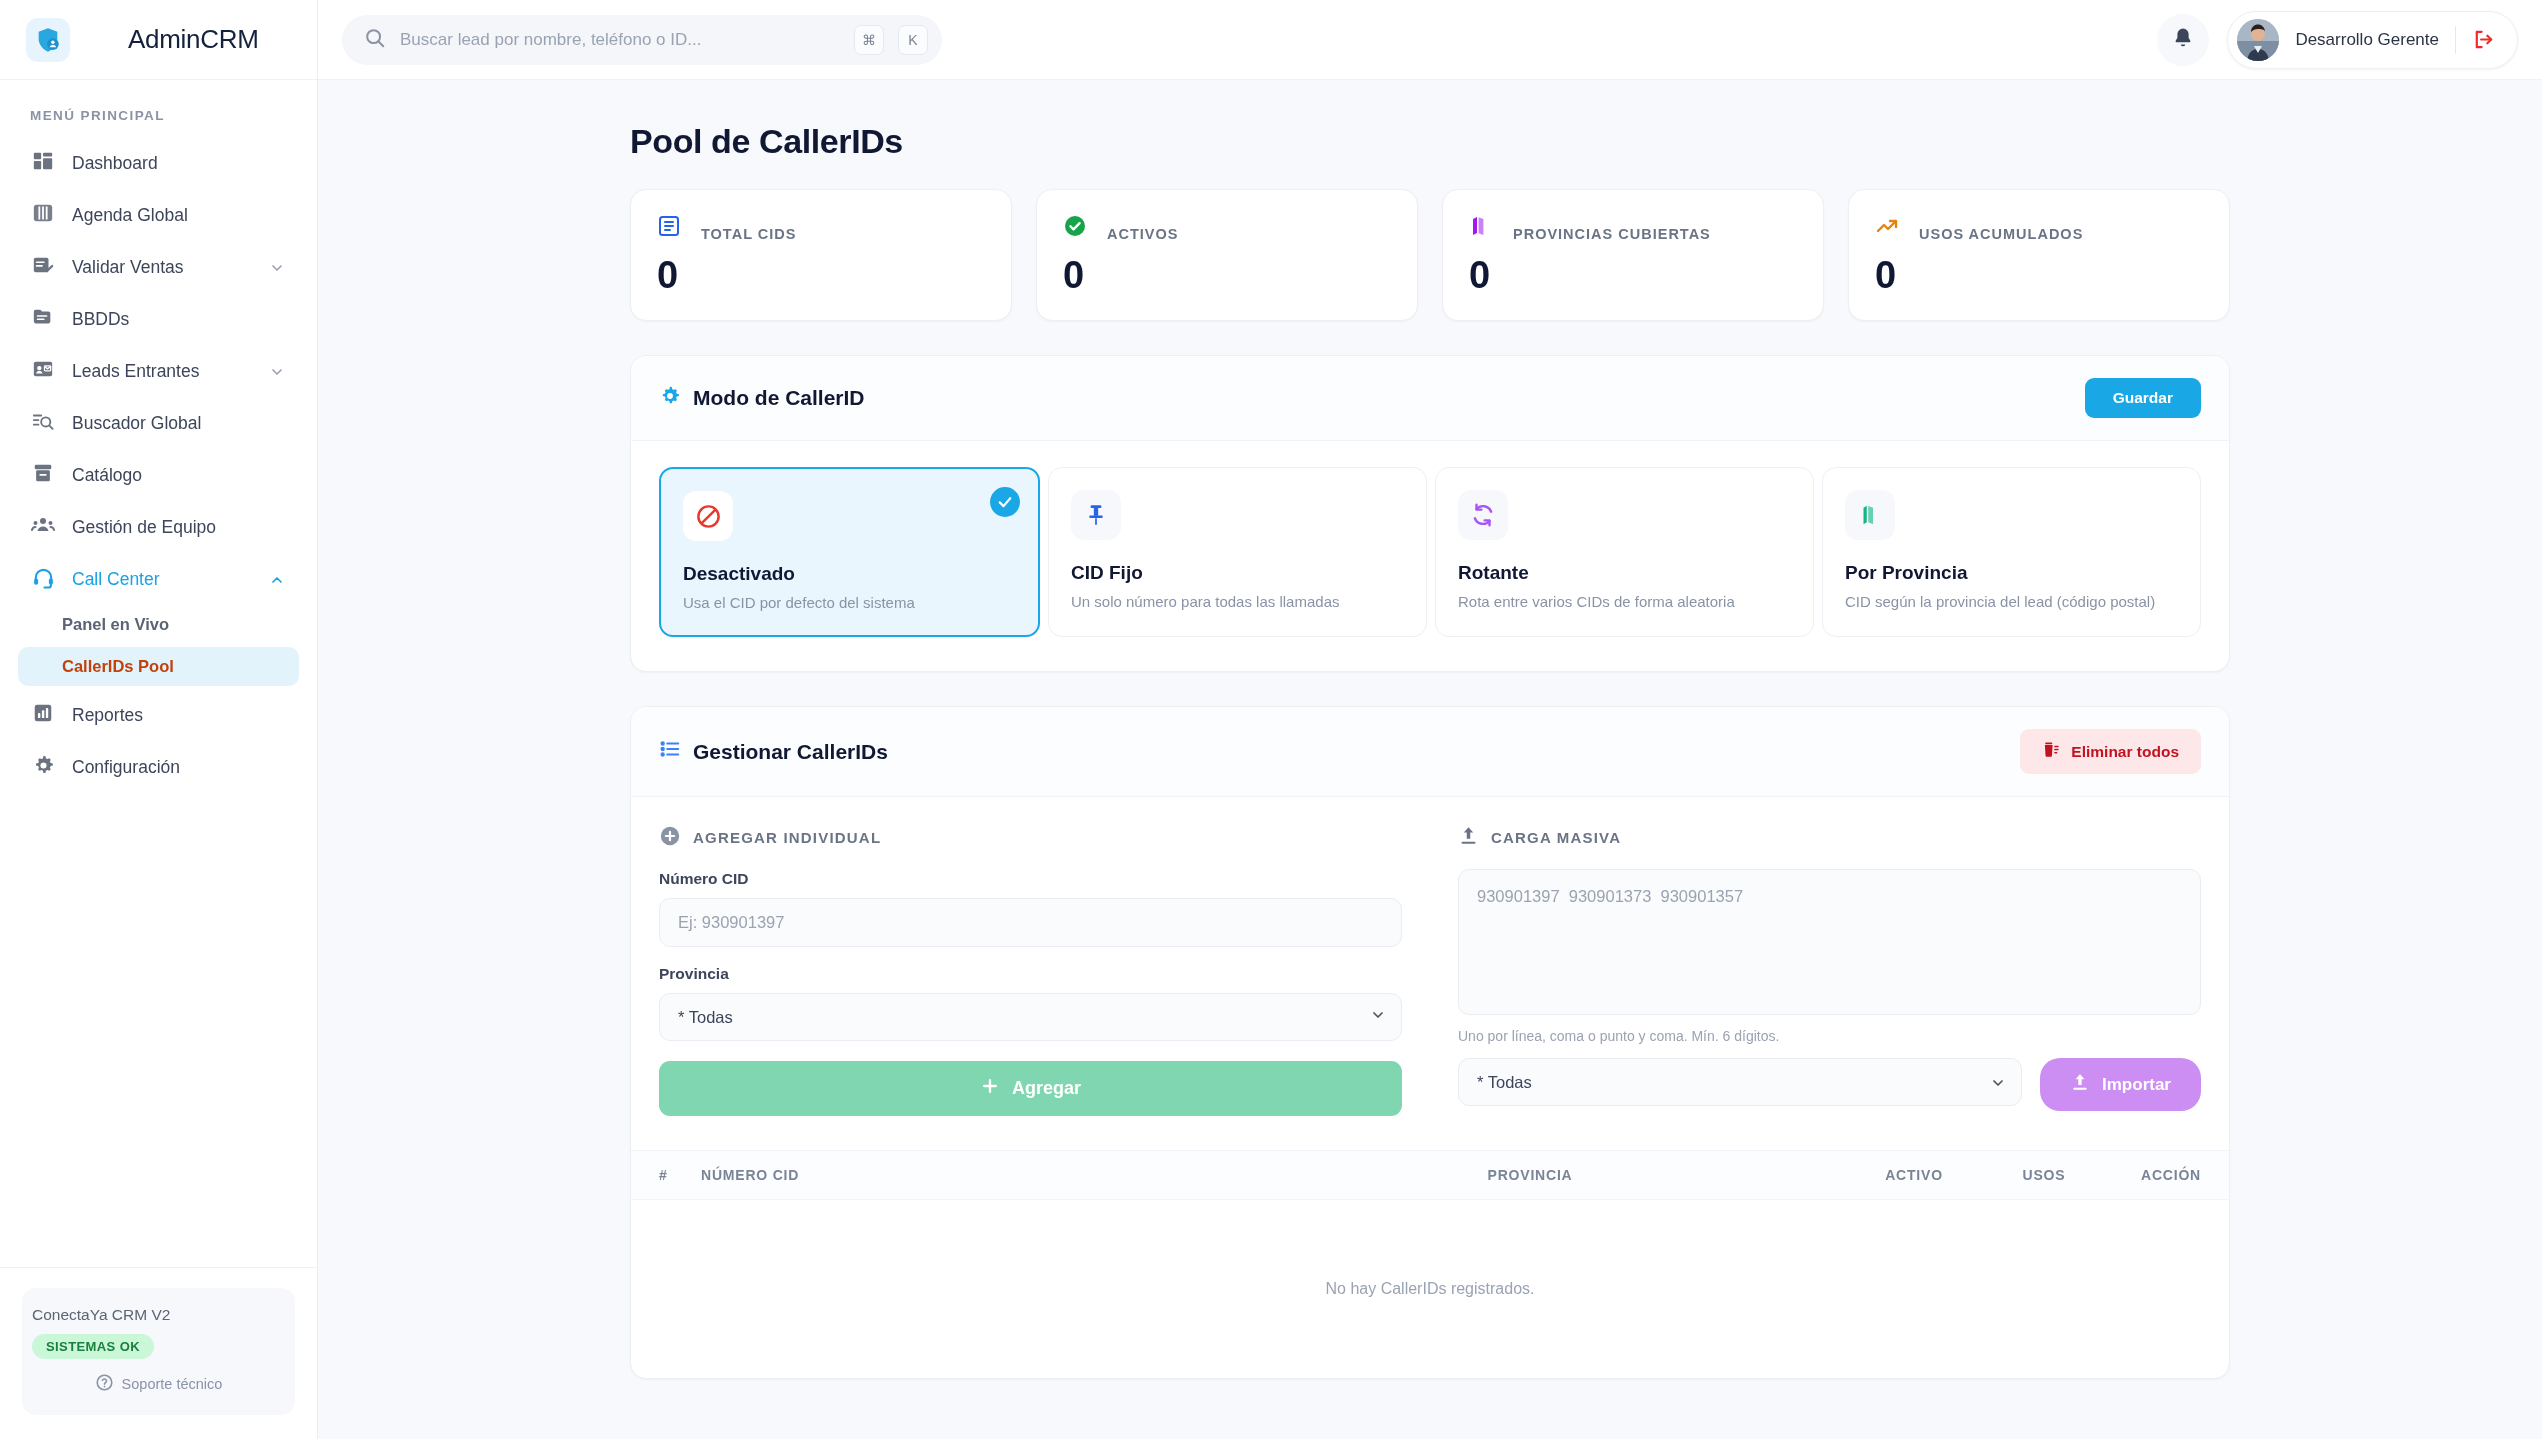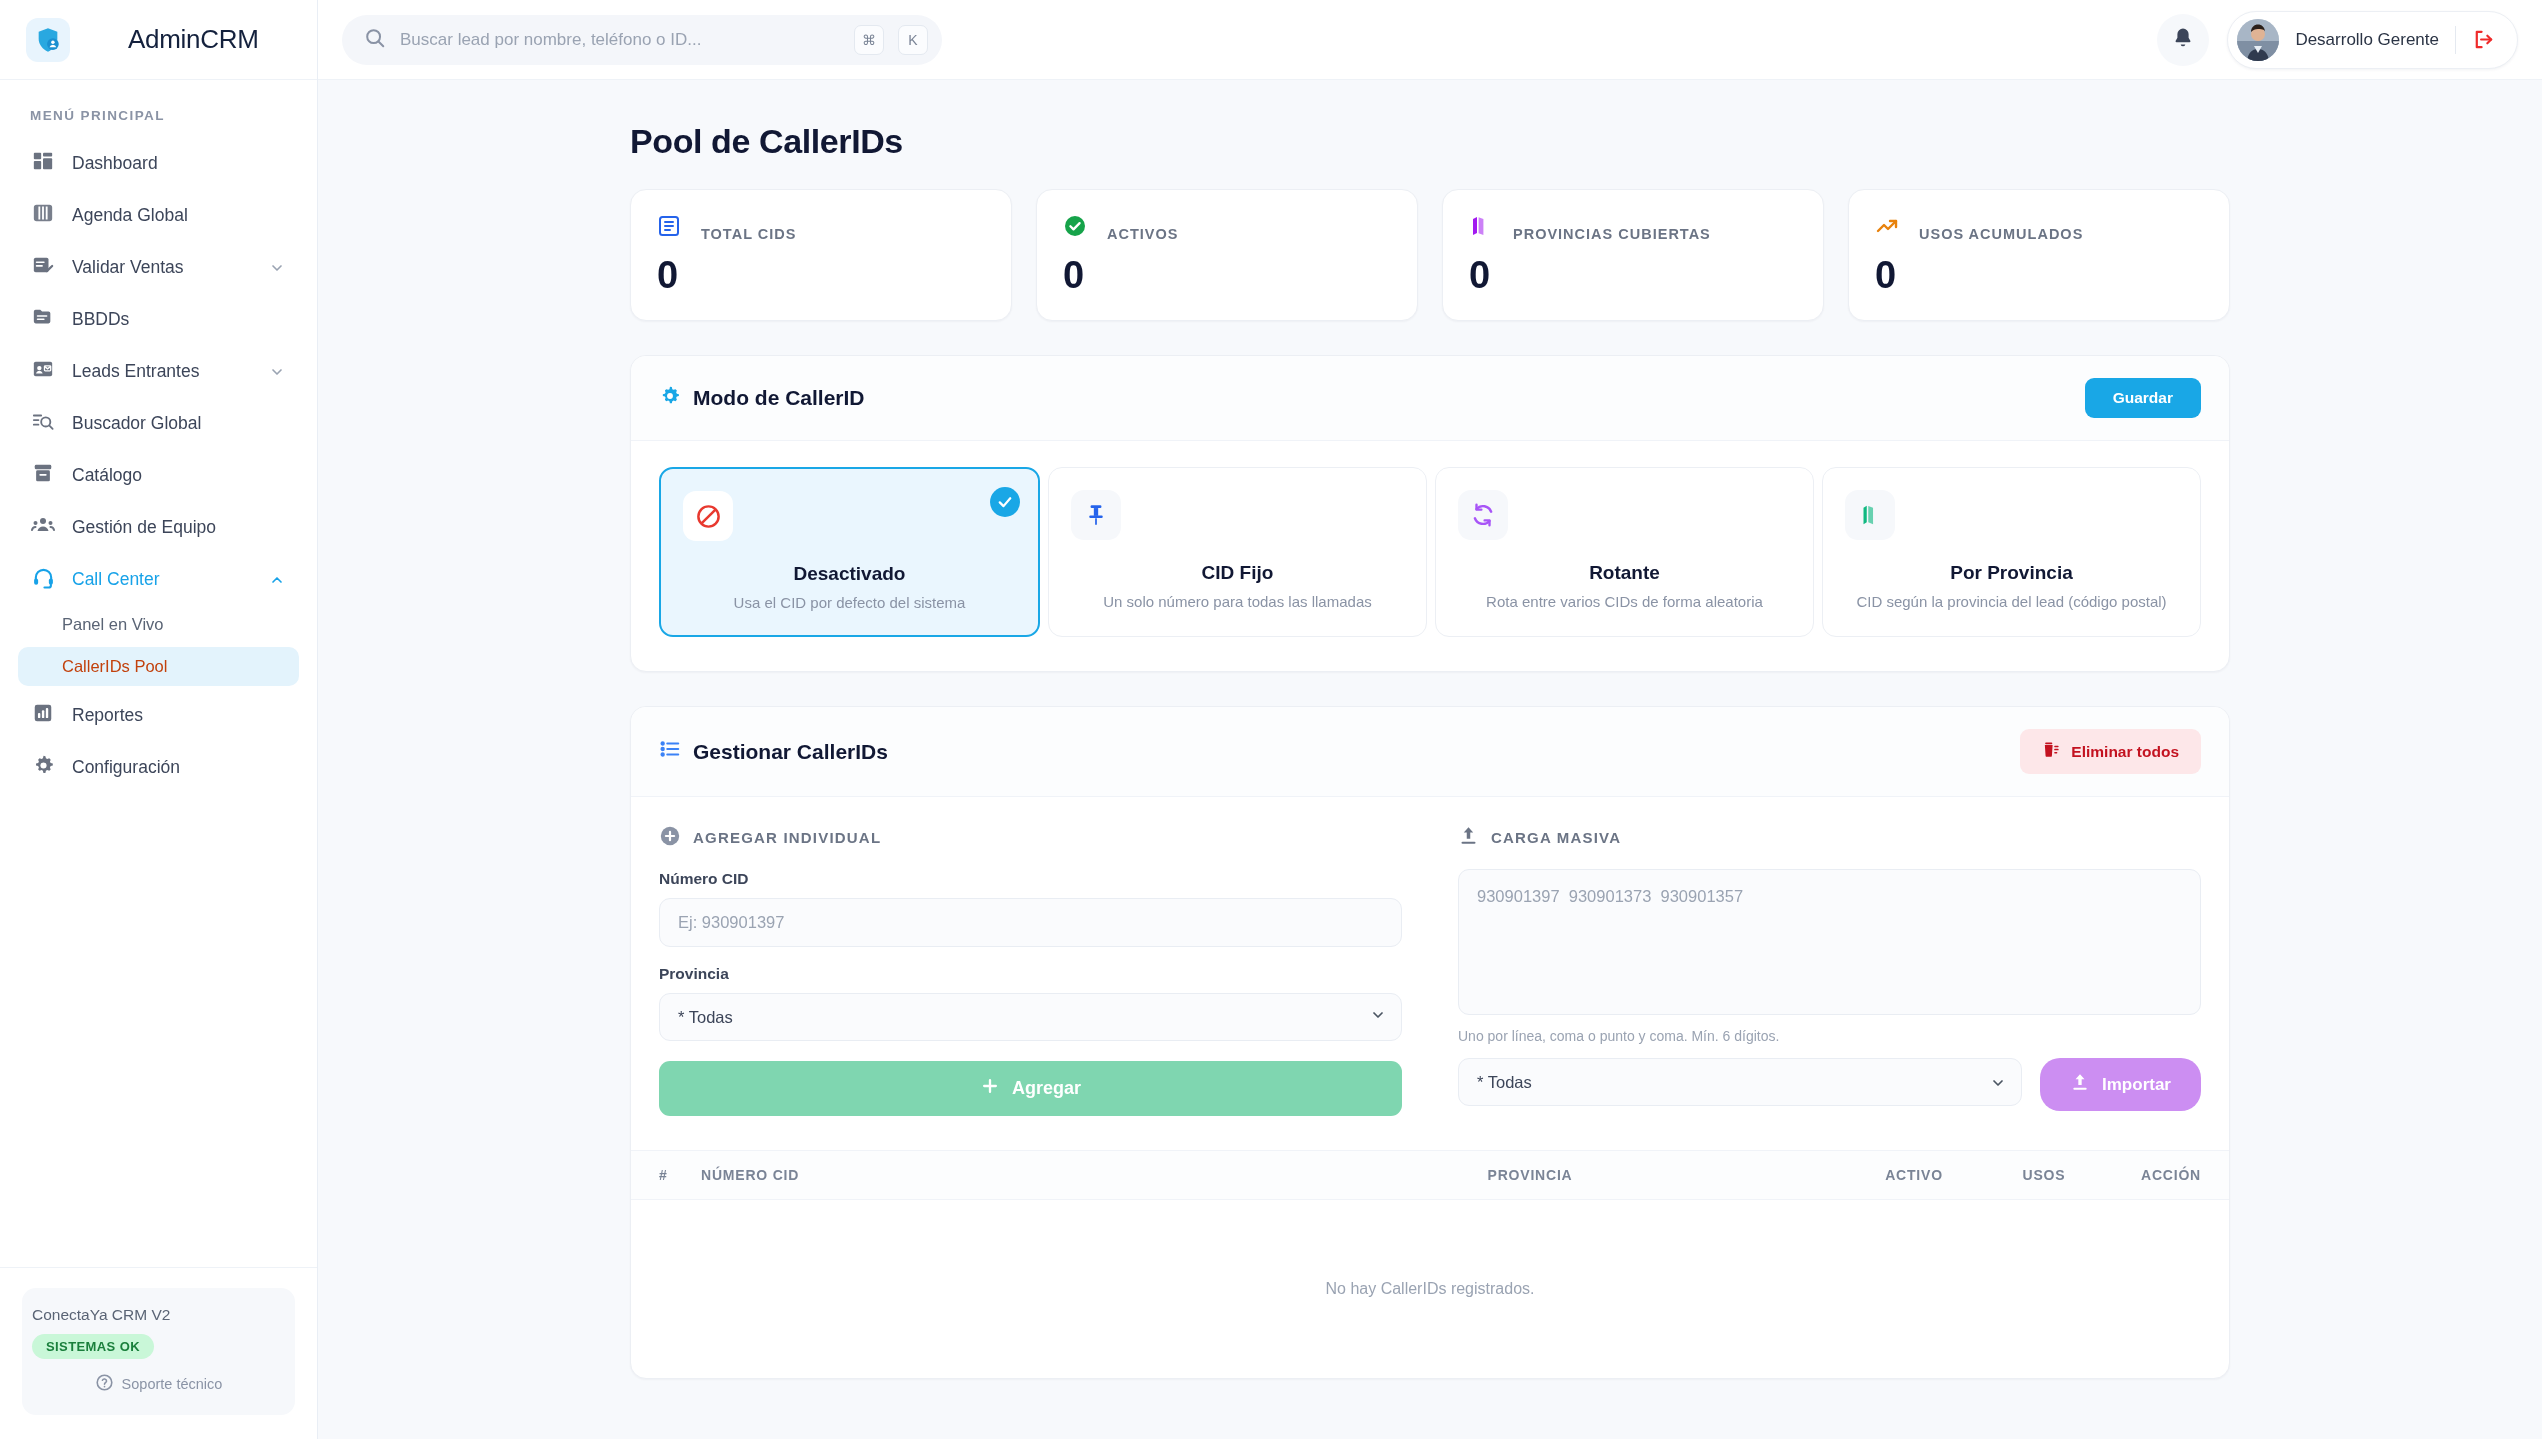--- a/index.html
+++ b/index.html
@@ -40,21 +40,21 @@
   .nav-item .nav-ico { width: 26px; height: 26px; flex: 0 0 26px; display:flex; align-items:center; justify-content:center; color:#6b7280; }
   .nav-item .nav-txt { flex: 1 1 auto; }
   .nav-item .chev { width: 20px; height: 20px; color: #9aa3b2; display:flex; align-items:center; justify-content:center;}
   .nav-item.active { color: #17a2e8; }
   .nav-item.active .nav-ico { color: #17a2e8; }
   .nav-item.active .chev { color: #17a2e8; }
 
   .subnav { padding: 0 18px; }
   .subnav-item {
     padding: 10px 12px 10px 44px; border-radius: 10px; font-size: 16.5px;
-    color: #5a6475; cursor: pointer; margin-bottom: 3px;
+    color: #5a6475; cursor: pointer; margin-bottom: 3px; font-weight: bold;
   }
   .subnav-item.active { background: #e3f3fc; color: #c2410c; border-radius: 10px; }
 
   .side-footer { position: absolute; left: 0; right: 0; bottom: 0; padding: 20px 22px 24px 22px; border-top: 1px solid #eef2f7; }
   .side-card { background: #f6f8fb; border-radius: 14px; padding: 18px 10px 20px 10px; text-align: left; }
   .side-card .ver { font-size: 15.5px; color: #5a6475; margin-bottom: 10px; }
   .badge-ok {
     display: inline-block; background: #c9f7d8; color: #1a7f3c;
     font-size: 13px; font-weight: bold; letter-spacing: .4px;
     padding: 5px 14px; border-radius: 20px; margin-bottom: 14px;
@@ -121,21 +121,21 @@
     margin-left: auto; background: #19a7e6; color: #fff; border: none;
     font-size: 15.5px; font-weight: bold; padding: 11px 28px; border-radius: 9px; cursor: pointer;
     font-family: "Liberation Sans", sans-serif;
   }
   .btn-danger-soft {
     margin-left: auto; background: #fde7e9; color: #c31220; border: none;
     font-size: 15.5px; font-weight: bold; padding: 11px 22px; border-radius: 9px; cursor: pointer;
     display: flex; align-items: center; gap: 10px; font-family: "Liberation Sans", sans-serif;
   }
 
-  .modes { display: flex; gap: 8px; padding: 26px 28px 34px 28px; text-align: center; }
+  .modes { display: flex; gap: 8px; padding: 26px 28px 34px 28px; }
   .mode {
     flex: 1 1 0; border: 1px solid #eceff4; border-radius: 14px; padding: 22px 22px 24px 22px;
     position: relative; cursor: pointer; background: #fff; min-height: 155px;
   }
   .mode.selected { border: 2px solid #19a7e6; background: #eaf6fe; }
   .mode-ico {
     width: 50px; height: 50px; border-radius: 13px; background: #f6f8fb;
     display: flex; align-items: center; justify-content: center; margin-bottom: 22px;
   }
   .mode.selected .mode-ico { background: #fff; }

